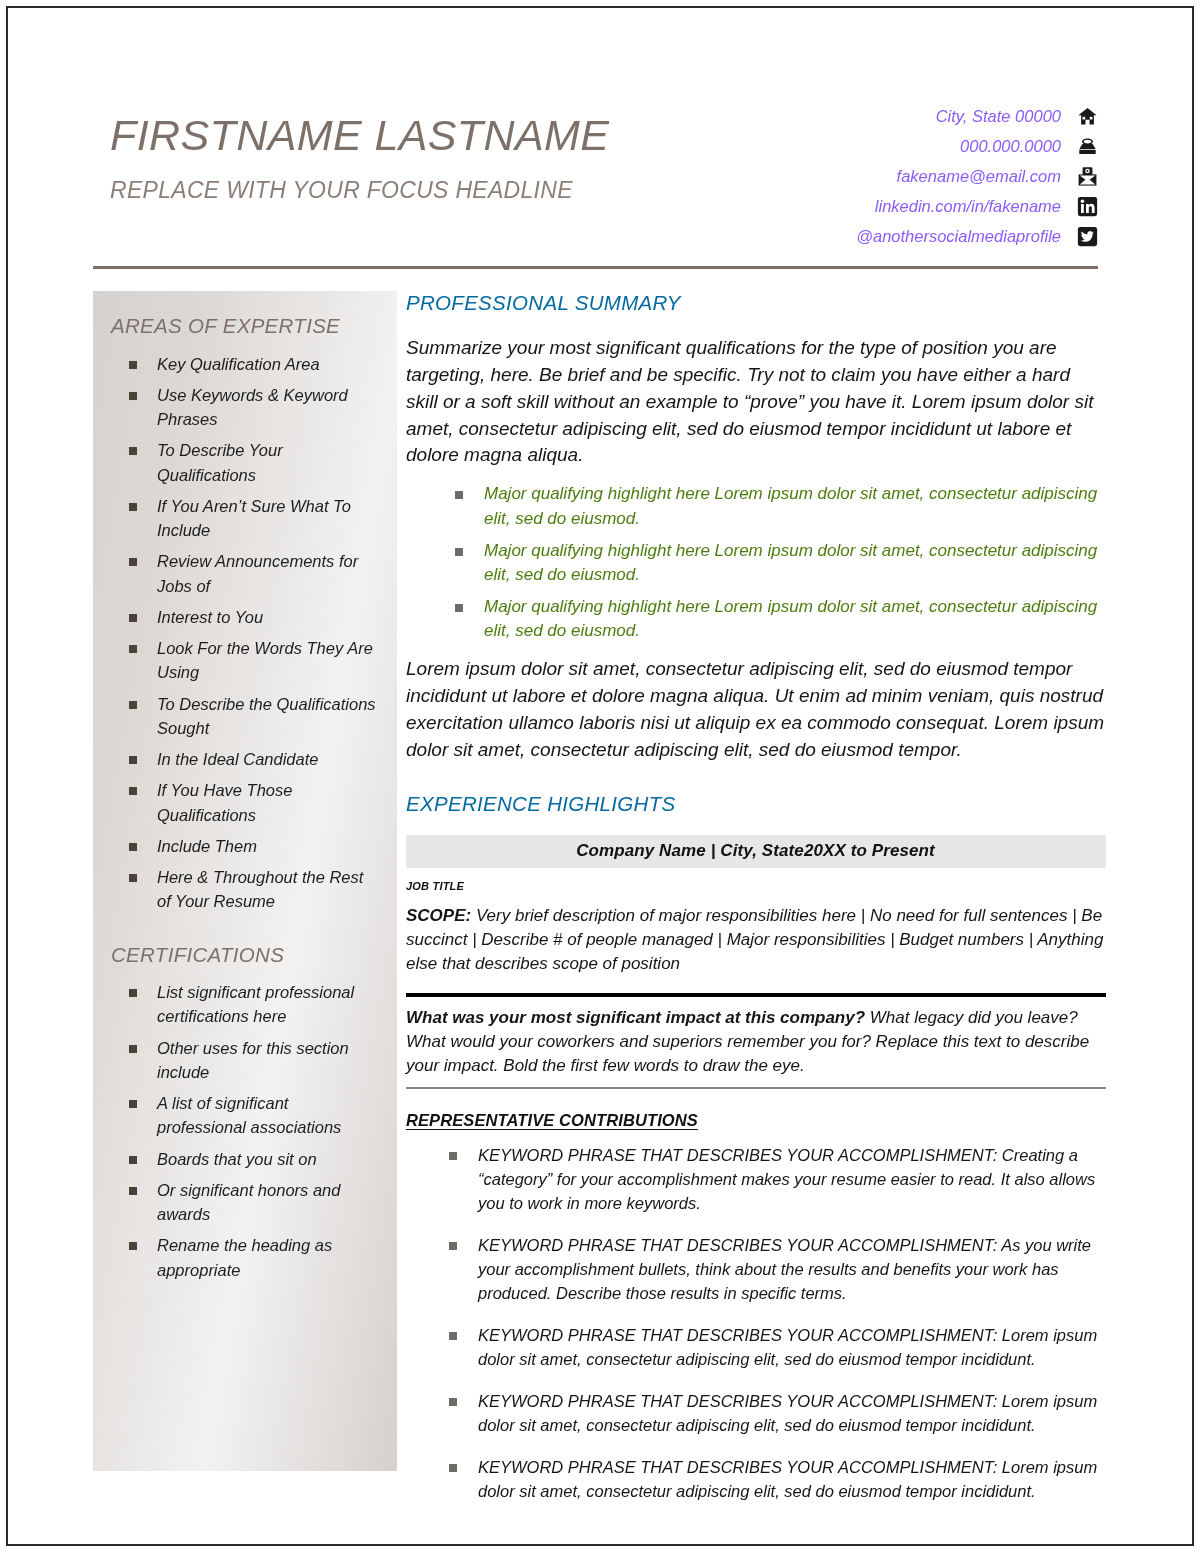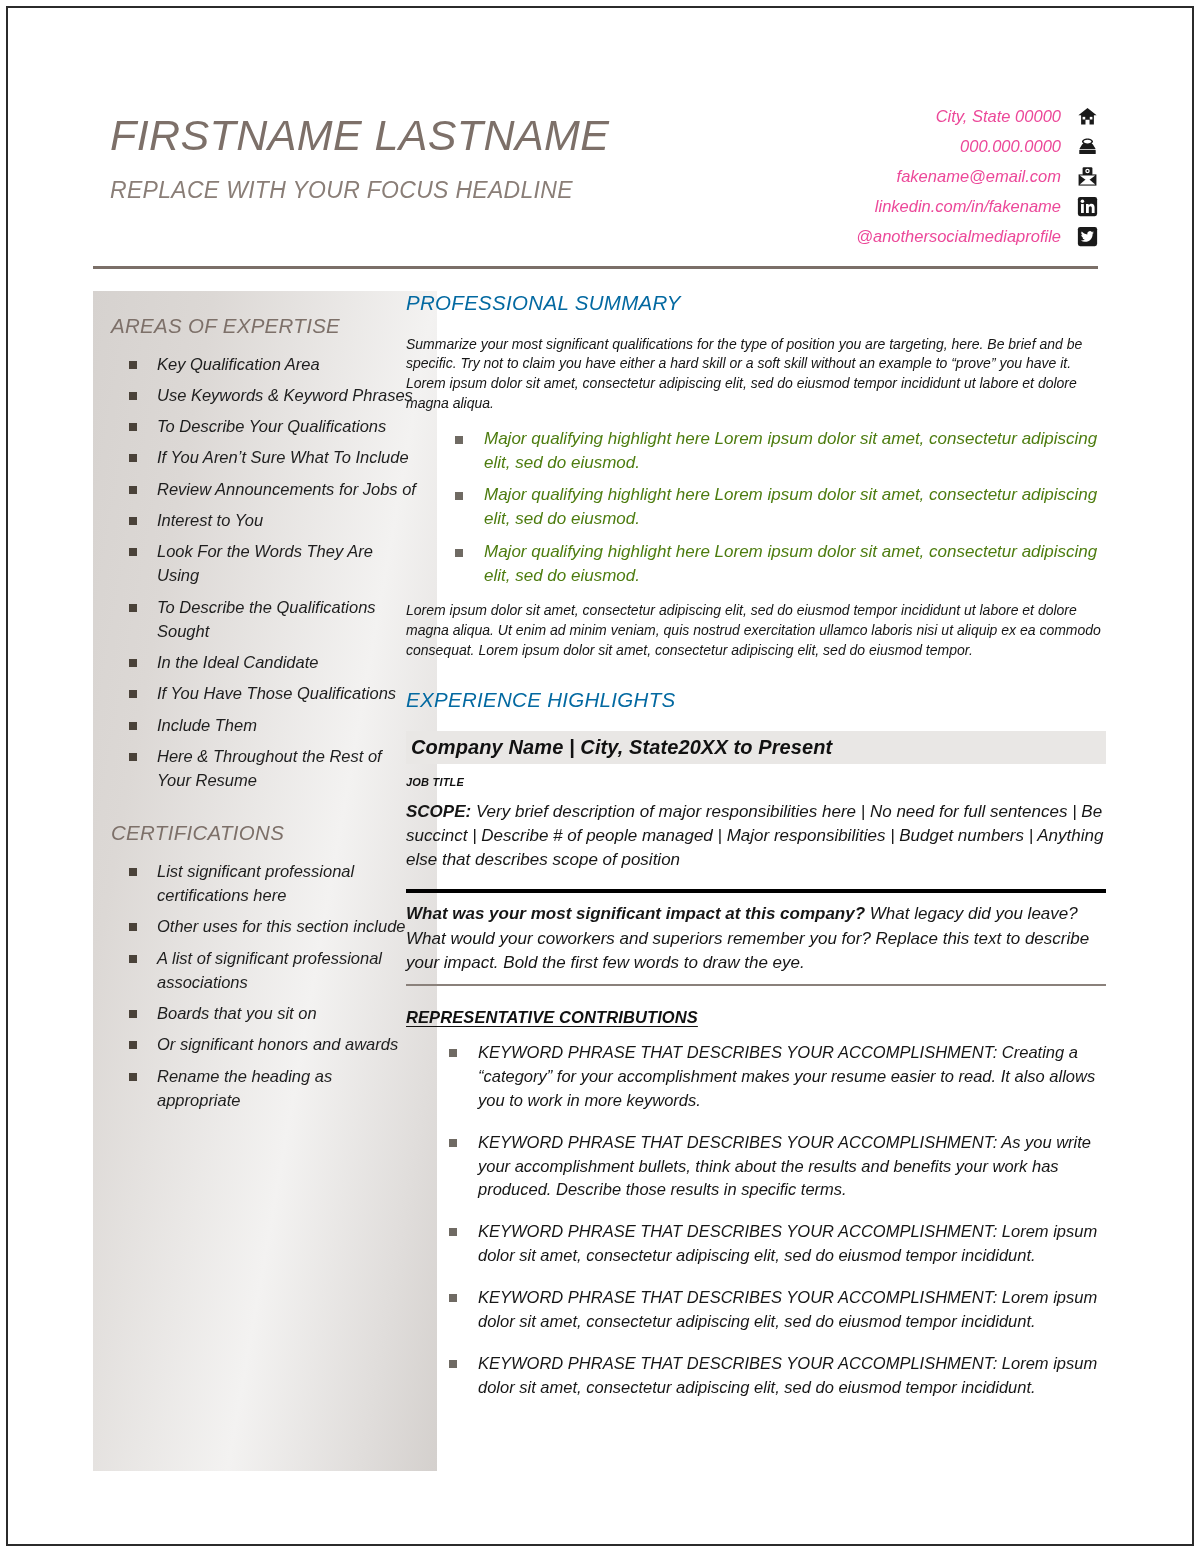--- a/index.html
+++ b/index.html
@@ -81,21 +81,21 @@
 
   .contact-row {
     display: flex;
     align-items: center;
     justify-content: flex-end;
     height: 30px;
   }
 
   .contact-text {
     font-size: 16.5px;
-    color: #ec4899;
+    color: #8b5cf6;
     text-align: center;
     white-space: nowrap;
     line-height: 1;
   }
 
   .contact-icon {
     width: 22px;
     height: 22px;
     margin-left: 15px;
     display: flex;
@@ -112,21 +112,21 @@
     width: 1005px;
     height: 3px;
     background: #7b6f68;
   }
 
   
   .sidebar {
     position: absolute;
     left: 93px;
     top: 291px;
-    width: 344px;
+    width: 304px;
     height: 1180px;
     background: linear-gradient(100deg, #d6d2cf 0%, #dcd8d5 22%, #f3f2f1 62%, #e0dddb 86%, #d4d0cd 100%);
     padding: 24px 18px 0 18px;
   }
 
   .side-heading {
     font-size: 20.5px;
     font-weight: 400;
     color: #7d7069;
     letter-spacing: 0.3px;
@@ -168,21 +168,21 @@
   .main-heading {
     font-size: 20.5px;
     font-weight: 400;
     color: #0369a1;
     letter-spacing: 0.3px;
     line-height: 1.2;
     margin-bottom: 19px;
   }
 
   .body-para {
-    font-size: 14px;
+    font-size: 19px;
     color: #161616;
     line-height: 1.42;
     margin-bottom: 13px;
   }
 
   .sum-bullets {
     list-style: none;
     margin: 5px 0 13px 0;
   }
 
@@ -205,25 +205,25 @@
     background: #6f6a63;
   }
 
   .exp-heading {
     margin-top: 28px;
     margin-bottom: 18px;
   }
 
   .company-bar {
     display: flex;
-    justify-content: flex-start;
+    justify-content: center;
     align-items: center;
     background: #e9e7e5;
     padding: 7px 6px 7px 5px;
-    font-size: 20px;
+    font-size: 17px;
     font-weight: bold;
     color: #111111;
     height: 33px;
   }
 
   .company-name-text { white-space: nowrap; letter-spacing: 0.1px; }
   .company-dates { white-space: nowrap; letter-spacing: 0.1px; }
 
   .job-title {
     font-size: 11px;

